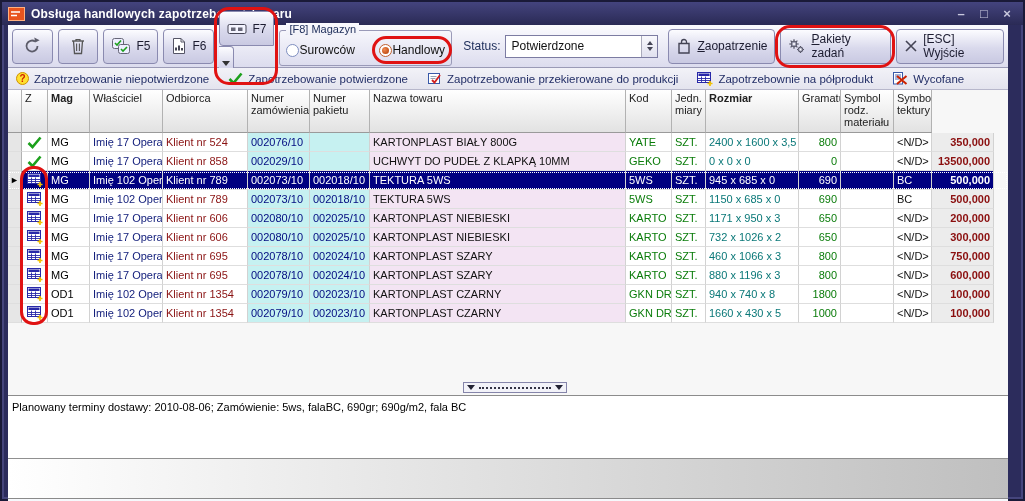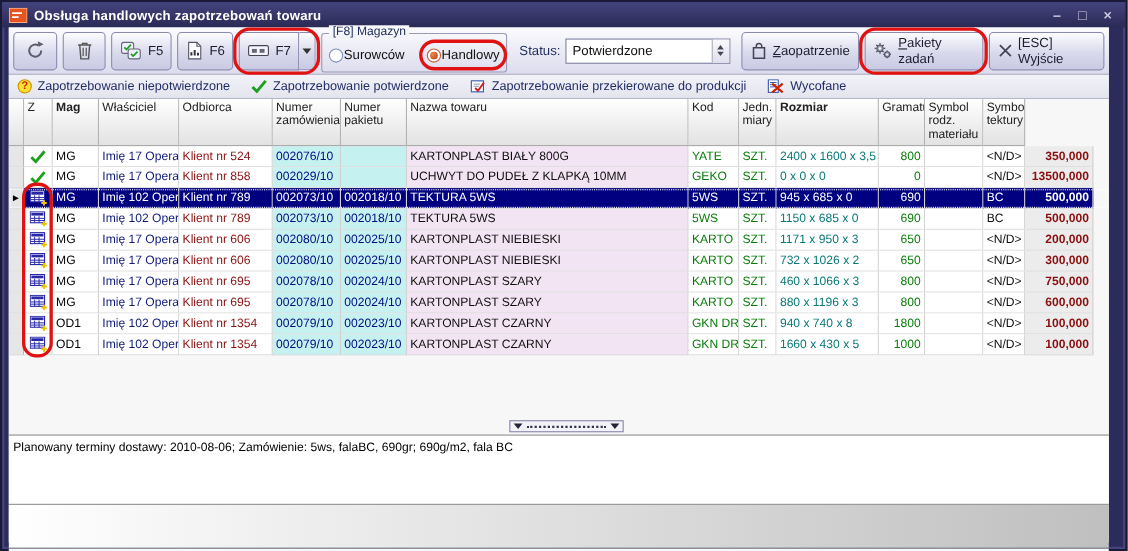--- a/index.html
+++ b/index.html
@@ -37,21 +37,21 @@
     display:flex;align-items:center;justify-content:center;gap:5px;
     font-size:12px;color:#1c1c30;padding:0 7px;cursor:default;
   }
   .tbtn.sq{width:42px;padding:0;}
   .drop-arrow{
     width:15px;height:35px;border:1px solid #8a8ab0;border-left:none;border-radius:0 4px 4px 0;
     background:linear-gradient(#fcfcff,#d9d9ec 55%,#c9c9e2);
     display:flex;align-items:center;justify-content:center;
   }
   .drop-arrow i{width:0;height:0;border:4px solid transparent;border-top:5px solid #333;margin-top:4px;}
-  .f7wrap{display:flex;position:relative;}
+  .f7wrap{display:flex;position:relative;flex-direction:column;}
   .f7wrap .tbtn{border-radius:4px 0 0 4px;}
   
   .anno{position:absolute;border:3px solid #e01212;border-radius:15px;pointer-events:none;z-index:60;}
   
   .groupbox{
     position:relative;width:178px;height:36px;border:1px solid #9a9ab8;border-radius:3px;
     margin-top:4px;display:flex;align-items:center;justify-content:space-between;
     padding:4px 6px 0 6px;
   }
   .groupbox .gb-label{
@@ -291,20 +291,31 @@
             <svg width="15" height="13">
               <rect x="1.5" y="1.5" width="11" height="10" fill="#fff" stroke="#3858a8"></rect>
               <path d="M3.5 4.5 h6 M3.5 6.5 h5" stroke="#8899aa" stroke-width="0.9"></path>
               <path d="M5 8 l2.5 2.5 L13 3" fill="none" stroke="#d02020" stroke-width="1.8"></path>
             </svg>
           </span>
           <span>Zapotrzebowanie przekierowane do produkcji</span>
         </span>
         <span class="legend-item">
           <span>
+            <svg width="16" height="14">
+              <rect x="0.5" y="0.5" width="13" height="10" fill="#fff" stroke="#2828a8"></rect>
+              <rect x="1.5" y="1.5" width="11" height="2.5" fill="#2828a8"></rect>
+              <path d="M1 6.5 H13 M1 8.5 H13 M4.5 4.5 V10.5 M8.5 4.5 V10.5" stroke="#2828a8" stroke-width="0.9"></path>
+              <path d="M10.5 11.5 h5 M13 9 v5" stroke="#f2c200" stroke-width="1.7"></path>
+            </svg>
+          </span>
+          <span>Zapotrzebownie na półprodukt</span>
+        </span>
+        <span class="legend-item">
+          <span>
             <svg width="16" height="13">
               <rect x="1.5" y="0.5" width="9" height="11.5" fill="#fff" stroke="#3858a8"></rect>
               <path d="M3 3 h6 M3 5 h6 M3 7 h4" stroke="#3858a8" stroke-width="0.9"></path>
               <path d="M5 4 L14.5 12 M14.5 4 L5 12" stroke="#cc2200" stroke-width="2"></path>
             </svg>
           </span>
           <span>Wycofane</span>
         </span>
       </div>
 

